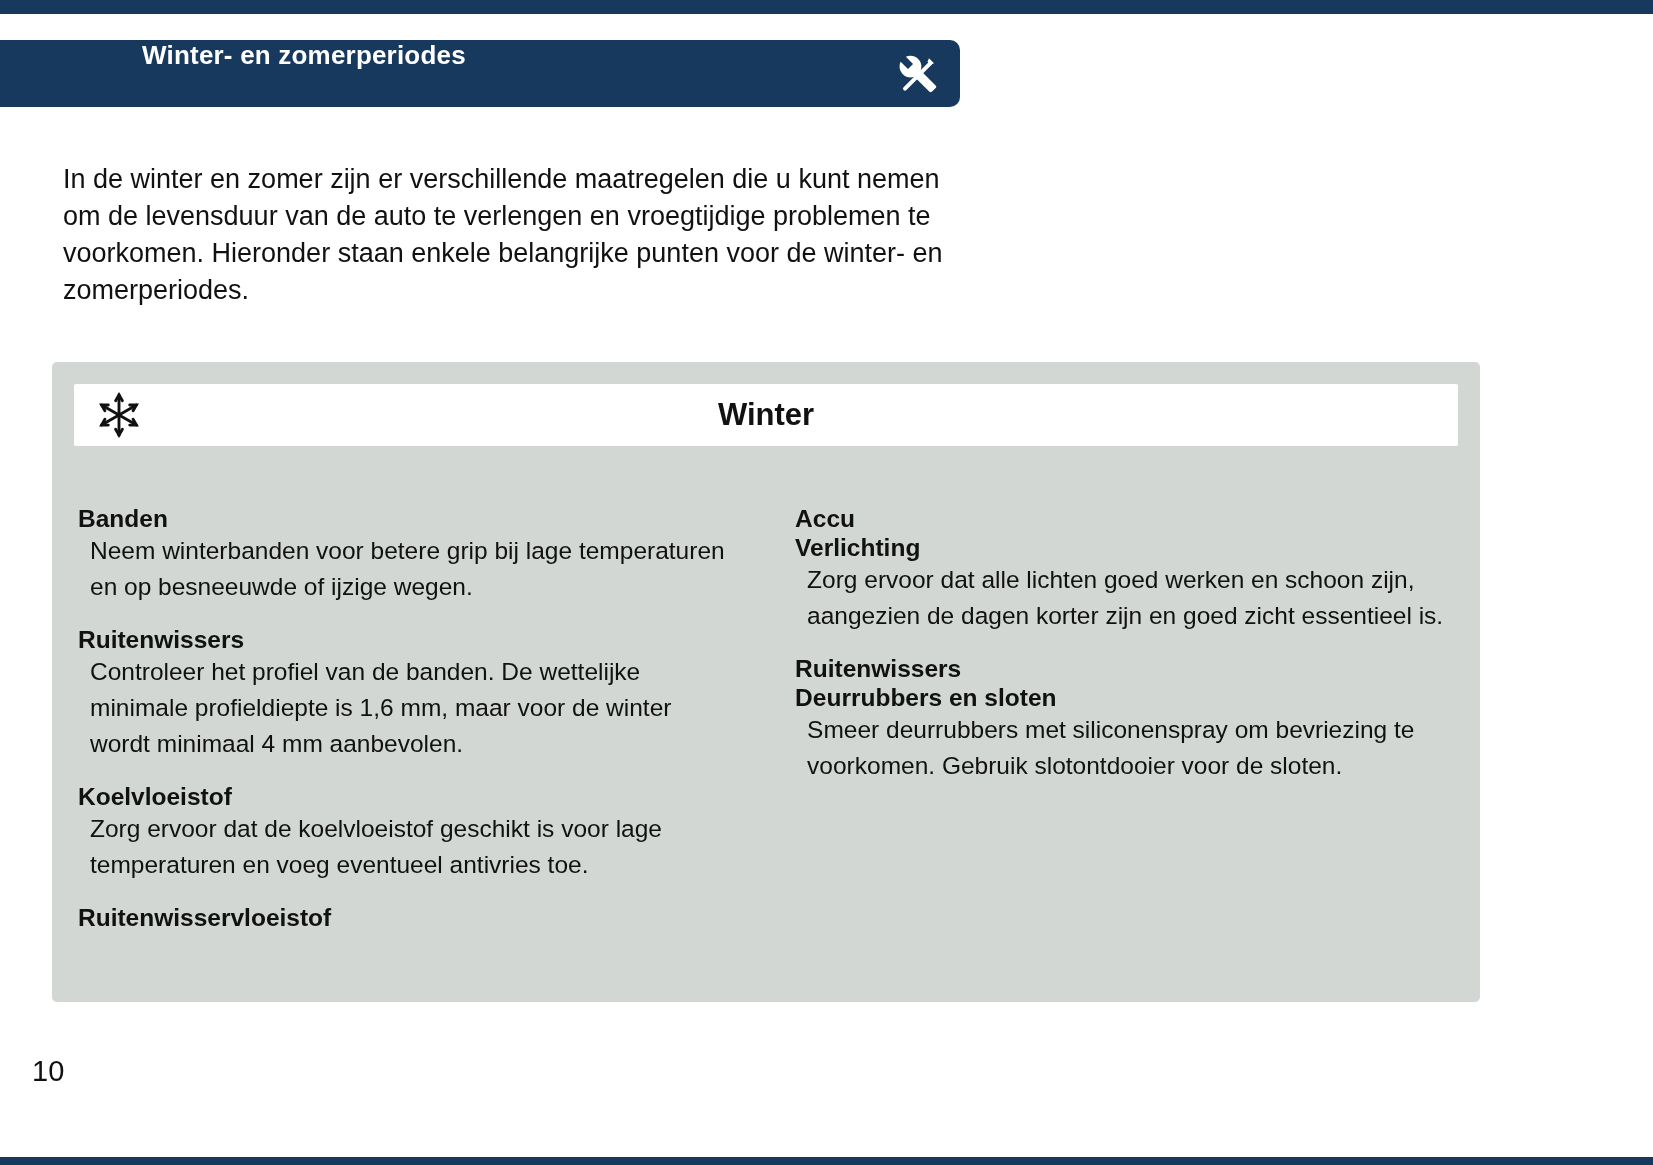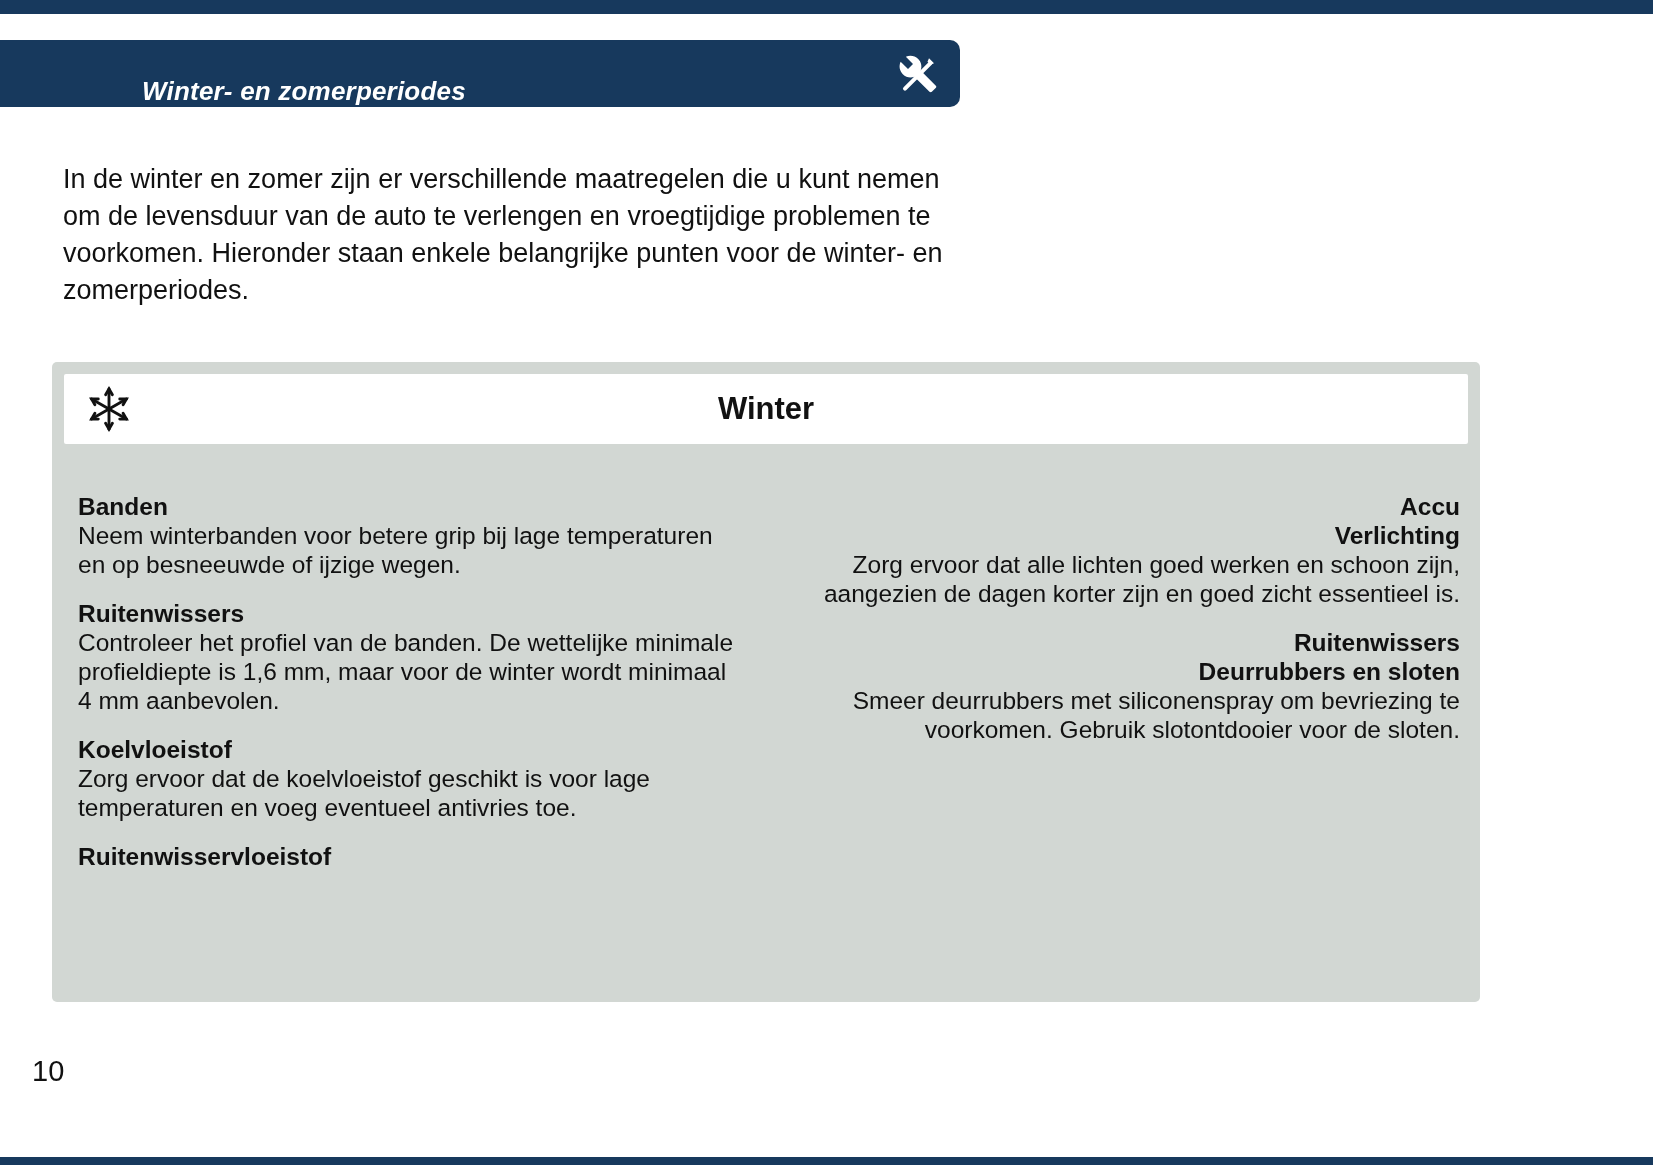--- a/index.html
+++ b/index.html
@@ -18,59 +18,59 @@
     position:absolute;top:0;left:0;width:1653px;height:14px;
     background:var(--accent);
   }
   .bottom-strip{
     position:absolute;bottom:0;left:0;width:1653px;height:8px;
     background:var(--accent);
   }
   .header-bar{
     position:absolute;top:40px;left:0;width:960px;height:67px;
     background:var(--accent);border-radius:0 10px 10px 0;
-    display:flex;align-items:flex-end;font-style:italic;
+    display:flex;align-items:flex-start;
   }
   .header-title{
     margin-left:142px;color:#ffffff;font-weight:bold;font-size:26px;
     letter-spacing:0.2px;
   }
   .header-icon{
     position:absolute;right:20px;top:50%;transform:translateY(-50%);
     width:44px;height:44px;display:flex;align-items:center;justify-content:center;
   }
   .intro{
     position:absolute;left:52px;top:150px;width:885px;
     font-size:27px;line-height:37px;margin:11px;color:var(--ink);
   }
   .card{
     position:absolute;left:52px;top:362px;width:1428px;height:640px;
     background:var(--card-bg);border-radius:5px;
   }
   .card-header{
-    position:relative;margin:12px;height:70px;background:#ffffff;
+    position:relative;margin:22px;height:62px;background:#ffffff;
     display:flex;align-items:center;border-radius:2px;
   }
   .snowflake{
     position:absolute;left:22px;top:50%;transform:translateY(-50%);
     width:46px;height:46px;display:flex;align-items:center;justify-content:center;
   }
   .card-title{
     width:100%;text-align:center;font-size:31px;font-weight:bold;color:#111;
   }
   .card-body{
     display:flex;gap:62px;padding:36px 20px 0 26px;
   }
   .col{width:667px;}
-  .col.right{width:677px;text-align:right;}
+  .col.right{width:677px;}
   .item h3{
     margin:0;font-size:24.5px;line-height:29px;font-weight:bold;color:var(--ink);
   }
   .item p{
-    margin:0 0 20px 0;font-size:24.5px;line-height:29px;color:var(--ink);
+    margin:0 0 20px 12px;font-size:24.5px;line-height:36px;color:var(--ink);
   }
   .page-number{
     position:absolute;left:32px;top:1055px;font-size:29px;color:var(--ink);
   }
 </style>
 </head>
 <body>
 
 <div class="top-strip"></div>
 

